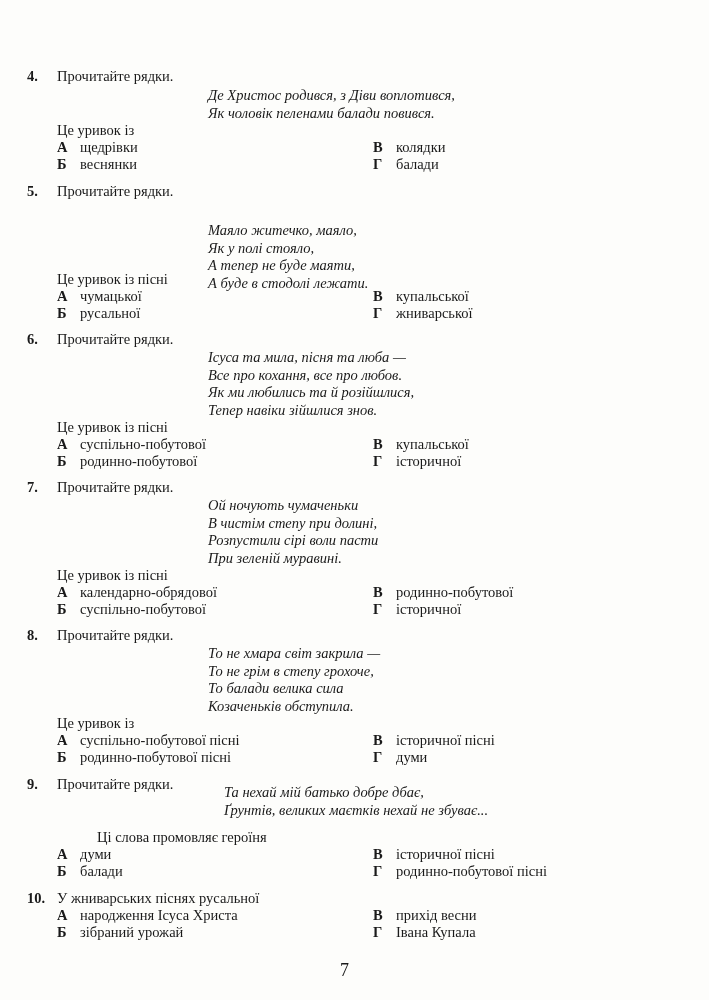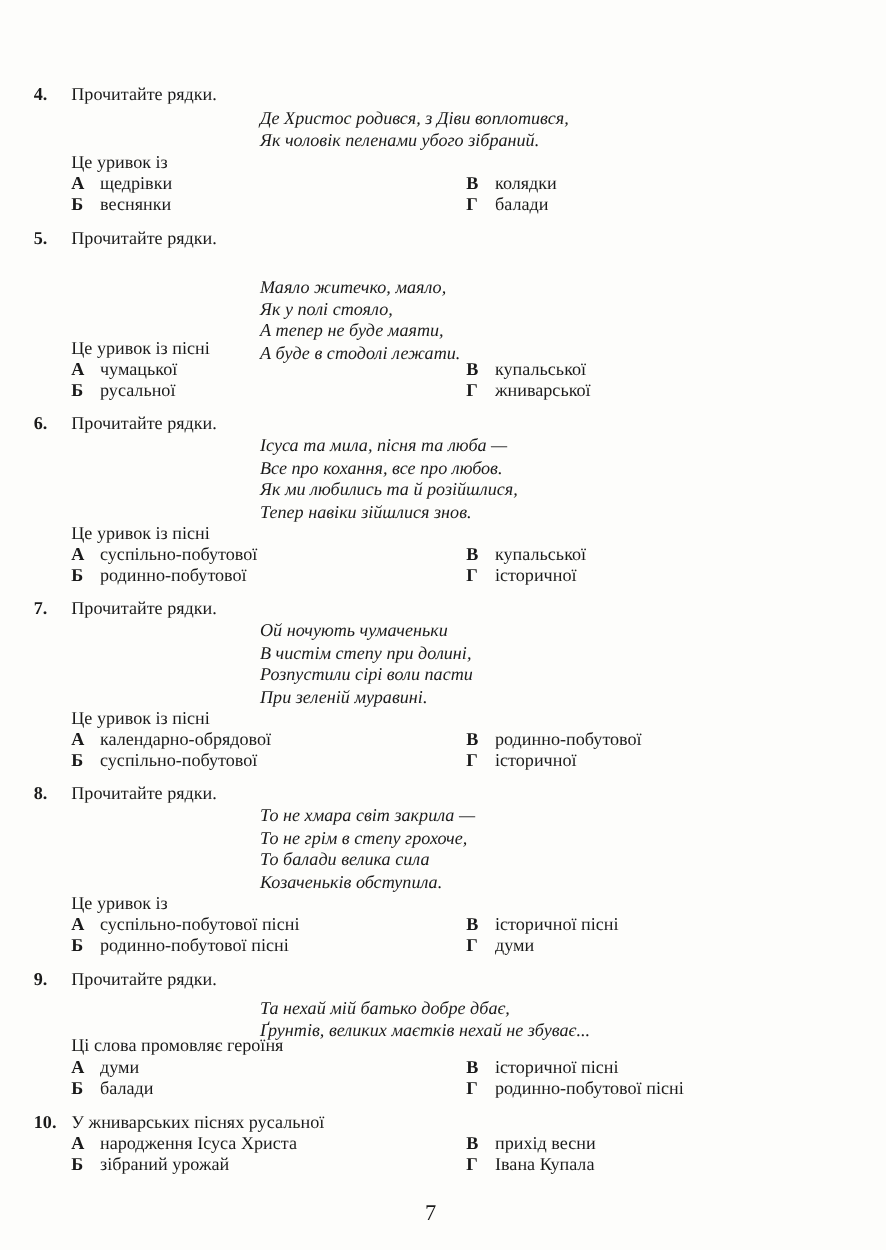--- a/index.html
+++ b/index.html
@@ -21,21 +21,21 @@
     .pagenum { position: absolute; left: 340px; top: 960px; font-size: 18px; }
   </style>
 </head>
 <body>
 
 <div class="q" style="top:68px;">
   <span class="num">4.</span>
   <span class="prompt">Прочитайте рядки.</span>
   <div class="poem" style="top:19px;">
     <div>Де Христос родився, з Діви воплотився,</div>
-    <div>Як чоловік пеленами убого зібраний.</div>
+    <div>Як чоловік пеленами балади повився.</div>
   </div>
   <span class="stem" style="top:54px;">Це уривок із</span>
   <div class="opt left" style="top:71px;">
       <span class="ltr">А</span>
       <span class="txt">щедрівки</span>
     </div>
   <div class="opt left" style="top:88px;">
       <span class="ltr">Б</span>
       <span class="txt">веснянки</span>
     </div>
@@ -157,25 +157,25 @@
     </div>
   <div class="opt right" style="top:122px;">
       <span class="ltr">Г</span>
       <span class="txt">думи</span>
     </div>
 </div>
 
 <div class="q" style="top:776px;">
   <span class="num">9.</span>
   <span class="prompt">Прочитайте рядки.</span>
-  <div class="poem" style="top:23px;">
+  <div class="poem" style="top:8px;margin-left:16px;">
     <div>Та нехай мій батько добре дбає,</div>
     <div>Ґрунтів, великих маєтків нехай не збуває...</div>
   </div>
-  <span class="stem" style="top:53px;">Ці слова промовляє героїня</span>
+  <span class="stem" style="top:53px;margin-left:40px;">Ці слова промовляє героїня</span>
   <div class="opt left" style="top:70px;">
       <span class="ltr">А</span>
       <span class="txt">думи</span>
     </div>
   <div class="opt left" style="top:87px;">
       <span class="ltr">Б</span>
       <span class="txt">балади</span>
     </div>
   <div class="opt right" style="top:70px;">
       <span class="ltr">В</span>

